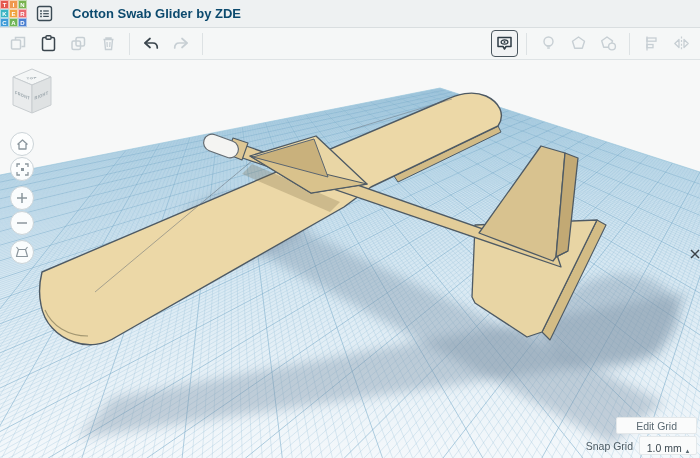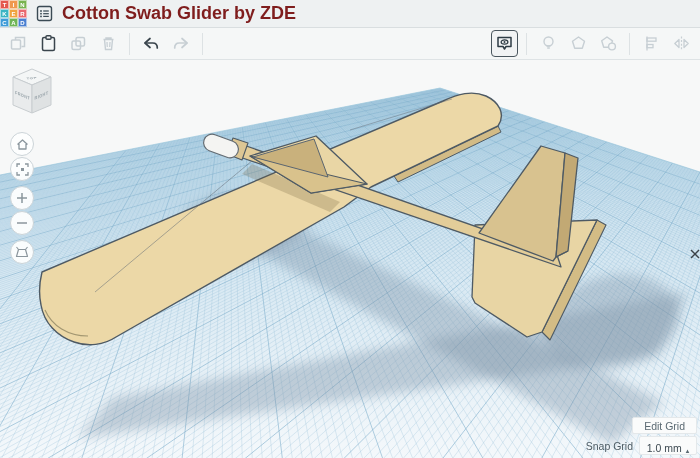--- a/index.html
+++ b/index.html
@@ -21,21 +21,21 @@
   .logo-tile{
     width:9px;height:9px;display:flex;align-items:center;justify-content:center;
     color:#fff;font-size:6px;font-weight:bold;line-height:1;
     border:0.5px solid rgba(255,255,255,.55);box-sizing:border-box;
   }
   .list-btn{
     width:20px;height:20px;margin-left:7px;border:none;background:transparent;
     padding:0;display:flex;align-items:center;justify-content:center;cursor:pointer;
   }
   .doc-title{
-    margin-left:8px;font-size:18px;font-weight:bold;color:#7f1d1d;white-space:nowrap;
+    margin-left:18px;font-size:13px;font-weight:bold;color:#0c4a6e;white-space:nowrap;
   }
   
   .toolbar{
     position:absolute;left:0;top:28px;width:700px;height:32px;
     background:#f5f7f7;border-bottom:1px solid #dee3e5;
     display:flex;align-items:center;z-index:30;box-sizing:border-box;
   }
   .tb-btn{
     width:28px;height:28px;border:none;background:transparent;padding:0;margin:0 1px;
     display:flex;align-items:center;justify-content:center;cursor:pointer;
@@ -60,21 +60,21 @@
   .navcol{position:absolute;left:10px;top:72px;width:24px;}
   .nav-btn{
     width:24px;height:24px;border-radius:50%;border:1px solid #ccd4d8;
     background:rgba(253,254,254,.95);margin-bottom:1px;padding:0;
     display:flex;align-items:center;justify-content:center;cursor:pointer;
     color:#8b969d;box-sizing:border-box;
   }
   .nav-gap{height:4px;}
   
   .edit-grid-btn{
-    position:absolute;right:3px;top:417px;height:17px;padding:0 11px;
+    position:absolute;right:3px;top:417px;height:17px;padding:0 19px;
     background:#fafbfb;border:1px solid #e4e8ea;border-radius:2px;
     font-size:10.5px;color:#5b6a73;font-family:"Liberation Sans",sans-serif;
     cursor:pointer;z-index:20;
   }
   .snap-row{
     position:absolute;right:3px;top:437px;height:17px;display:flex;align-items:center;
     z-index:20;font-family:"Liberation Sans",sans-serif;
   }
   .snap-label{font-size:10.5px;color:#4d5b63;margin-right:6px;}
   .snap-select{

